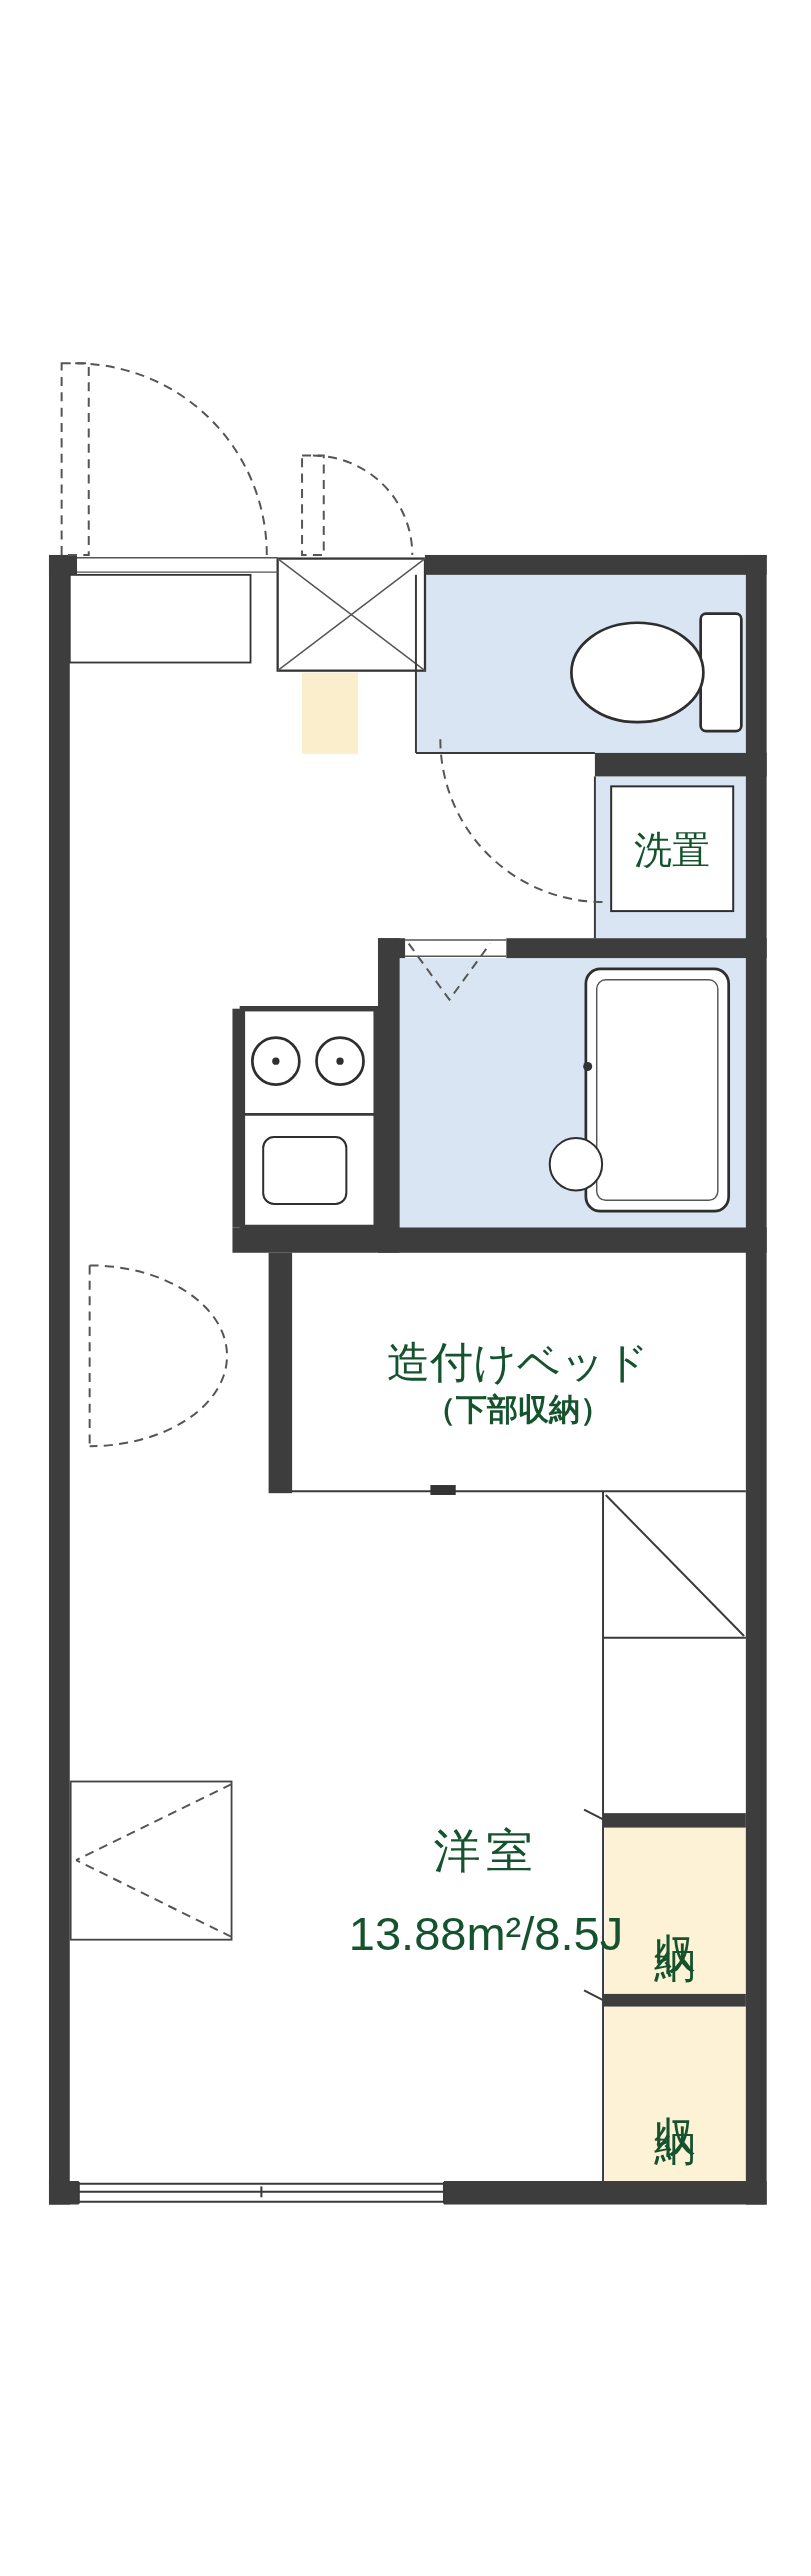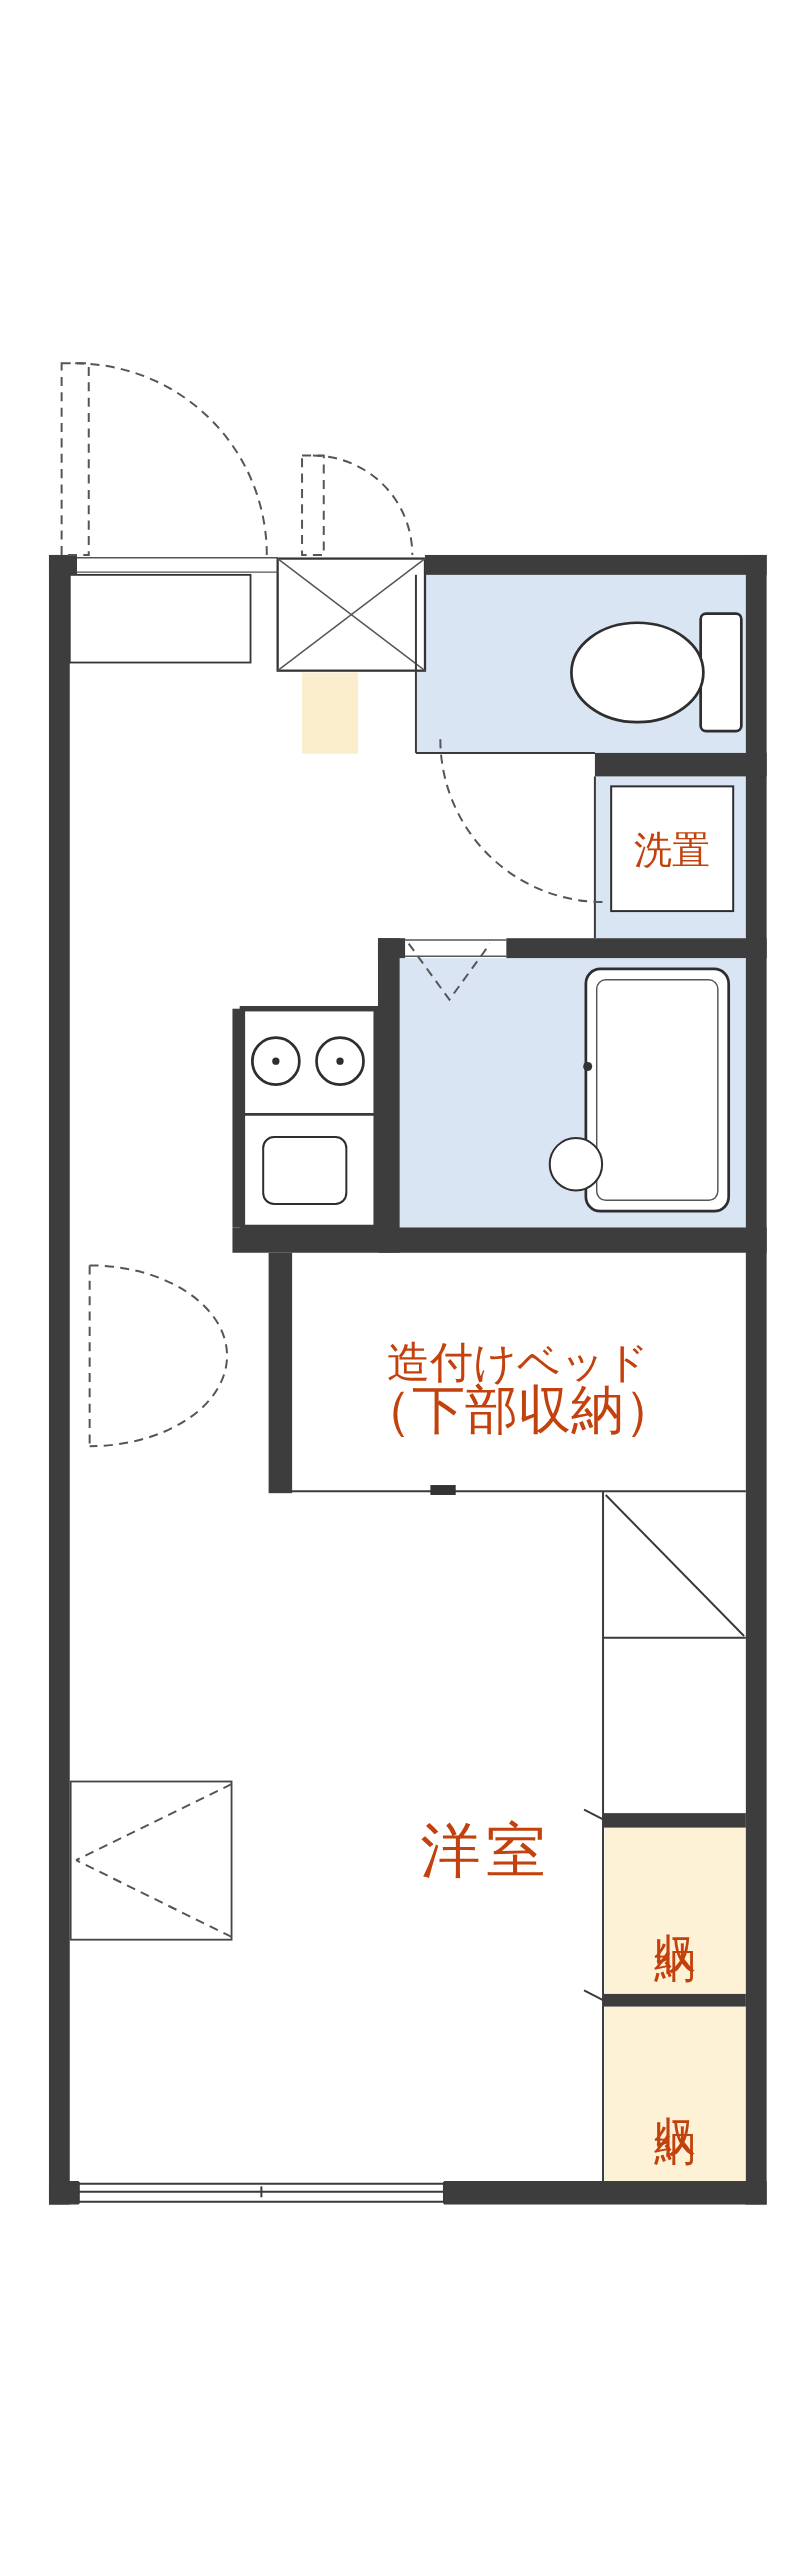--- a/index.html
+++ b/index.html
@@ -7,21 +7,21 @@
           font-family:"Liberation Sans","DejaVu Sans",sans-serif;}
   .canvas svg{position:absolute;left:0;top:0;}
   .wall{fill:#3d3d3d;}
   .pline{stroke:#3a3a3a;stroke-width:2.2;fill:none;}
   .pline3{stroke:#3a3a3a;stroke-width:3;fill:none;}
   .fixture{fill:#ffffff;stroke:#2e2e2e;stroke-width:3;}
   .fixthin{fill:#ffffff;stroke:#2e2e2e;stroke-width:2.2;}
   .innerline{fill:none;stroke:#555;stroke-width:1.6;}
   .dashed{fill:none;stroke:#555;stroke-width:2.2;stroke-dasharray:10 7;}
   .thresh{stroke:#555;stroke-width:1.6;fill:none;}
-  .label{position:absolute;transform:translate(-50%,-50%);color:#c2410c;white-space:nowrap;
+  .label{position:absolute;transform:translate(-50%,-50%);color:#14532d;white-space:nowrap;
          text-align:center;line-height:1.1;}
   .vertical{writing-mode:vertical-rl;text-orientation:upright;letter-spacing:9px;}
 </style>
 </head>
 <body>
 
 <div class="canvas">
 
 <svg width="812" height="2576" viewBox="0 0 898 2850">
 
@@ -128,21 +128,22 @@
     <line x1="99" y1="1400" x2="99" y2="1600" class="dashed"></line>
     <path d="M 99 1400 A 152 100 0 0 1 99 1600" class="dashed"></path>
   </g>
   <polyline points="452,1044 497,1106 542,1044" class="dashed"></polyline>
 
 </svg>
 
 <div class="label" style="left:672px;top:851px;font-size:38px;">洗置</div>
 
 <div class="label" style="left:518px;top:1343px;font-size:43px;margin-top:20px;">造付けベッド</div>
-<div class="label" style="left:518px;top:1410px;font-size:53px;">（下部収納）</div>
+<div class="label" style="left:518px;top:1410px;font-size:31px;font-weight:bold;">（下部収納）</div>
 
-<div class="label" style="left:486px;top:1851px;font-size:60px;letter-spacing:5.4px;">洋室</div>
+<div class="label" style="left:486px;top:1851px;font-size:47px;letter-spacing:5.4px;">洋室</div>
+<div class="label" style="left:486px;top:1934px;font-size:47px;">13.88m²/8.5J</div>
 
 <div class="label vertical" style="left:675px;top:1909px;font-size:42px;">収納</div>
 <div class="label vertical" style="left:675px;top:2092px;font-size:42px;">収納</div>
 
 </div>
 
 
 </body></html>

